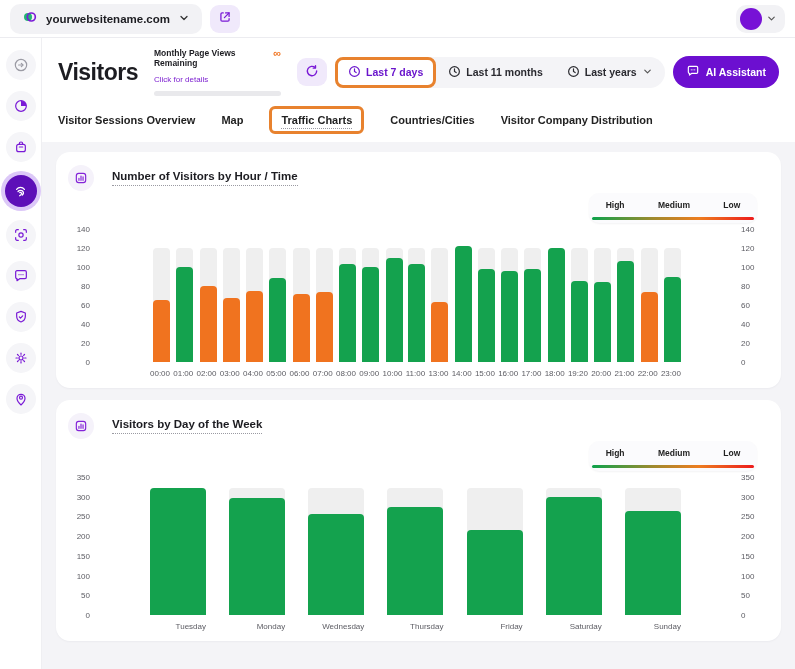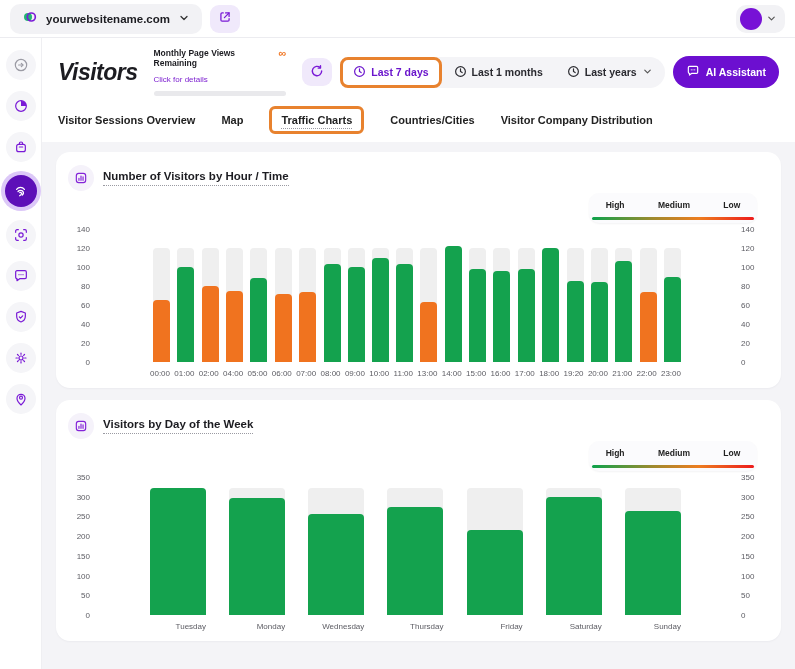--- a/index.html
+++ b/index.html
@@ -19,21 +19,21 @@
   .sidebar { width:42px; background:#fff; border-right:1px solid #efeff2; display:flex; flex-direction:column; align-items:center; padding-top:12px; gap:11px; }
   .side-item { width:30px; height:30px; border-radius:50%; background:#f5f5f8; border:none; display:flex; align-items:center; justify-content:center; cursor:pointer; color:#7a1ad6; flex:0 0 auto; }
   .side-item.muted { color:#9b9ba4; }
   .side-item.active { width:32px; height:32px; background:#5d0fb8; color:#fff; box-shadow:0 0 0 4px #dcc8f8; margin:2px 0; }
   .side-item svg { display:block; }
 
   main { flex:1; display:flex; flex-direction:column; min-width:0; }
 
   
   .page-header { background:#fff; display:flex; align-items:center; padding:10px 16px 6px 16px; gap:16px; }
-  .page-title { font-size:23px; font-weight:bold; letter-spacing:-0.5px;font-style:italic; }
+  .page-title { font-size:23px; font-weight:bold; letter-spacing:-0.5px; }
   .pv-widget { width:152px; }
   .pv-row { display:flex; justify-content:space-between; align-items:flex-start; }
   .pv-label { font-size:8.5px; font-weight:bold; }
   .pv-link { font-size:8px; color:#7c1fd0; text-decoration:none; display:inline-block; margin-top:1px; }
   .pv-value { font-size:11px; color:#f0731f; font-weight:bold; line-height:1; }
   .pv-bar { margin-top:5px; height:5px; border-radius:3px; background:#e9e9ec; }
   .controls { margin-left:auto; display:flex; align-items:center; gap:8px; }
   .refresh-btn { background:#f0e9fb; color:#7a1ad6; }
   .range-group { display:flex; align-items:center; background:#f4f4f7; border-radius:18px; }
   .range-btn { display:flex; align-items:center; gap:5px; border:none; background:transparent; font-size:10.5px; font-weight:bold; color:#2a2a30; padding:8px 12px; cursor:pointer; border-radius:16px; white-space:nowrap; }
@@ -43,21 +43,21 @@
   
   .tabs { background:#fff; display:flex; align-items:center; gap:26px; padding:4px 16px 8px 16px; }
   .tab { border:none; background:transparent; font-size:11px; font-weight:bold; color:#222; cursor:pointer; padding:0; white-space:nowrap; }
   .tab.active { border:3px solid #e8822e; border-radius:6px; padding:5px 9px; background:#fff; }
   .tab.active .tab-label { border-bottom:1px dotted #9a9aa2; padding-bottom:2px; }
 
   
   .content { flex:1; background:#f4f4f7; padding:10px 14px; overflow:hidden; }
   .card { background:#fff; border-radius:14px; padding:13px 18px 10px 12px; box-shadow:0 1px 2px rgba(20,20,40,0.04); }
   .card + .card { margin-top:12px; }
-  .card-head { display:flex; align-items:center; gap:9px; }
+  .card-head { display:flex; align-items:center; gap:18px; }
   .chart-badge { width:26px; height:26px; border-radius:50%; background:#f5f2fa; display:flex; align-items:center; justify-content:center; color:#8424d8; }
   .card-title { font-size:11.5px; font-weight:bold; border-bottom:1px dotted #9a9aa2; padding-bottom:3px; }
   .legend-row { display:flex; justify-content:flex-end; margin:2px 6px 6px 0; }
   .legend { width:168px; background:#fbfbfd; border-radius:10px; padding-top:7px; box-shadow:0 1px 2px rgba(20,20,40,0.05); }
   .legend-labels { display:flex; justify-content:space-around; font-size:8.5px; font-weight:bold; color:#222; }
   .legend-grad { height:3px; border-radius:2px; margin:7px 3px 3px 3px; background:linear-gradient(90deg,#0ca24b 0%,#a08a2e 38%,#ed7d1f 66%,#ed1c1c 100%); }
 
   
   .chart { display:flex; align-items:flex-start;gap:48px; }
   .y-axis { position:relative; width:26px; flex:0 0 auto; }
@@ -224,21 +224,21 @@
             </span>
             <span>Last 7 days</span>
           </button>
           <button class="range-btn">
             <span>
               <svg width="13" height="13" viewBox="0 0 24 24" fill="none" stroke="#2a2a30" stroke-width="2.2" stroke-linecap="round">
                   <circle cx="12" cy="12" r="9"></circle>
                   <path d="M12 7v5l3 2"></path>
                 </svg>
             </span>
-            <span>Last 1 months</span>
+            <span>Last 11 months</span>
           </button>
           <button class="range-btn">
             <span>
               <svg width="13" height="13" viewBox="0 0 24 24" fill="none" stroke="#2a2a30" stroke-width="2.2" stroke-linecap="round">
                   <circle cx="12" cy="12" r="9"></circle>
                   <path d="M12 7v5l3 2"></path>
                 </svg>
             </span>
             <span>Last years</span>
             <span>
@@ -318,20 +318,27 @@
               <div class="slot">
                 <div class="barwrap" style="height: 133px; width: 17px;">
                   <div class="bgbar" style="height: 114px; background: rgb(239, 239, 239);"></div>
                   <div class="bar" title="02:00: 80" style="height: 76px; background: rgb(240, 115, 31);"></div>
                 </div>
                 <div class="xlabel">02:00</div>
               </div>
               <div class="slot">
                 <div class="barwrap" style="height: 133px; width: 17px;">
                   <div class="bgbar" style="height: 114px; background: rgb(239, 239, 239);"></div>
+                  <div class="bar" title="03:00: 67" style="height: 63.65px; background: rgb(240, 115, 31);"></div>
+                </div>
+                <div class="xlabel">03:00</div>
+              </div>
+              <div class="slot">
+                <div class="barwrap" style="height: 133px; width: 17px;">
+                  <div class="bgbar" style="height: 114px; background: rgb(239, 239, 239);"></div>
                   <div class="bar" title="04:00: 75" style="height: 71.25px; background: rgb(240, 115, 31);"></div>
                 </div>
                 <div class="xlabel">04:00</div>
               </div>
               <div class="slot">
                 <div class="barwrap" style="height: 133px; width: 17px;">
                   <div class="bgbar" style="height: 114px; background: rgb(239, 239, 239);"></div>
                   <div class="bar" title="05:00: 88" style="height: 83.6px; background: rgb(20, 162, 78);"></div>
                 </div>
                 <div class="xlabel">05:00</div>

